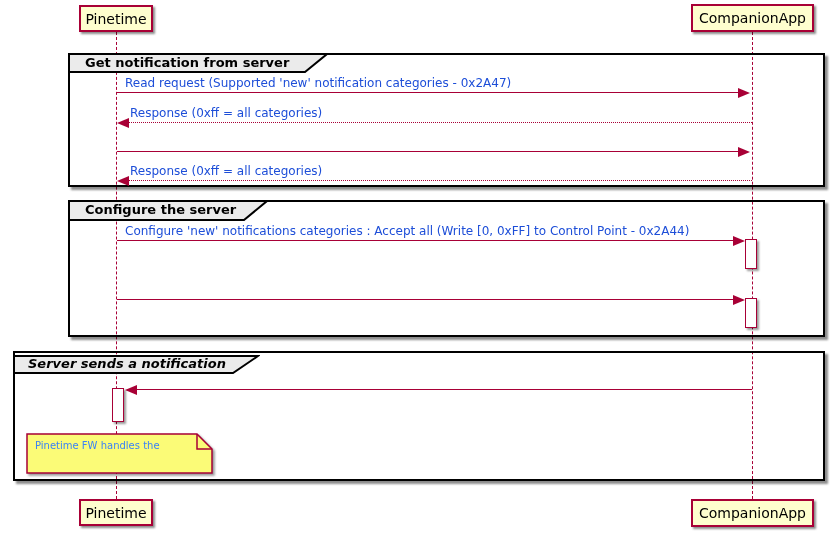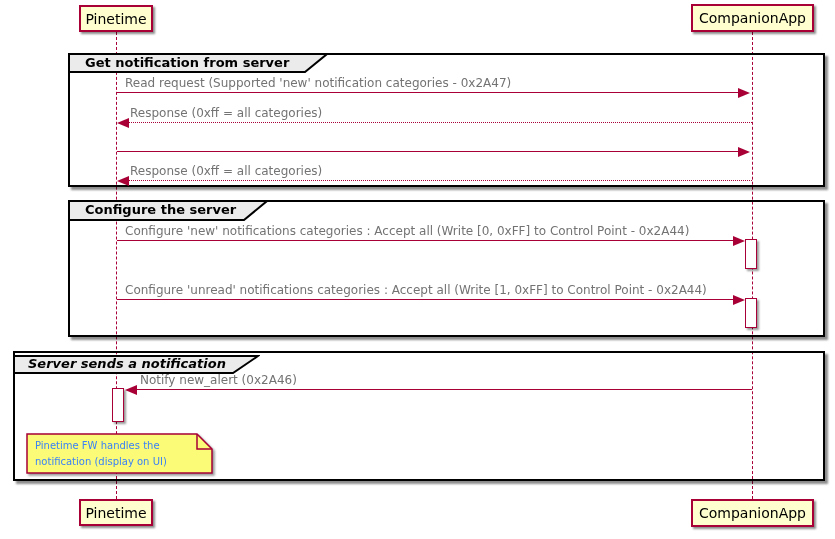--- a/index.html
+++ b/index.html
@@ -33,21 +33,21 @@
   }
   .frame-tab{position:absolute;z-index:3;}
   .frame-tab svg{display:block;}
   .frame-tab .tabpoly{fill:var(--frame-label-fill);stroke:var(--frame-border);stroke-width:2;}
   .frame-title{
     position:absolute;left:0;top:0;z-index:4;
     font-size:13px;font-weight:bold;color:#000;
     padding-left:17px;line-height:19px;white-space:nowrap;
   }
 
-  .msg-label{position:absolute;z-index:4;font-size:12px;color:#737373;white-space:nowrap;}
+  .msg-label{position:absolute;z-index:4;font-size:12px;color:#1d4ed8;white-space:nowrap;}
   .msg-line{position:absolute;z-index:3;height:0;}
   .msg-line.solid{border-top:1px solid var(--accent);}
   .msg-line.dotted{border-top:1px dotted var(--accent);}
   .arrowhead{position:absolute;z-index:4;width:0;height:0;border-top:5px solid transparent;border-bottom:5px solid transparent;}
   .arrowhead.right{border-left:12px solid var(--accent);}
   .arrowhead.left{border-right:12px solid var(--accent);}
 
   .activation{
     position:absolute;z-index:5;width:12px;
     background:#fff;border:1px solid var(--accent);
@@ -113,40 +113,37 @@
   <div class="msg-label" style="left:130px;top:164px;">Response (0xff = all categories)</div>
   <div class="msg-line dotted" style="left:128px;top:180px;width:624px;"></div>
   <div class="arrowhead left" style="left:117px;top:176px;"></div>
 
   <div class="msg-label" style="left:125px;top:224px;">Configure 'new' notifications categories : Accept all (Write [0, 0xFF] to Control Point - 0x2A44)</div>
   <div class="msg-line solid" style="left:117px;top:240px;width:617px;"></div>
   <div class="arrowhead right" style="left:733px;top:236px;"></div>
 
   <div class="activation" style="left:745px;top:239px;height:30px;"></div>
 
-  <div class="msg-label" style="left:125px;top:283px;">Configure 'unread' notifications categories : Accept all (Write [1, 0xFF] to Control Point - 0x2A44)</div>
   <div class="msg-line solid" style="left:117px;top:299px;width:617px;"></div>
   <div class="arrowhead right" style="left:733px;top:295px;"></div>
 
   <div class="activation" style="left:745px;top:298px;height:30px;"></div>
 
-  <div class="msg-label" style="left:140px;top:373px;">Notify new_alert (0x2A46)</div>
   <div class="msg-line solid" style="left:136px;top:389px;width:616px;"></div>
   <div class="arrowhead left" style="left:125px;top:385px;"></div>
 
   <div class="activation" style="left:112px;top:388px;height:34px;"></div>
 
   <div class="note" style="left:26px;top:433px;width:187px;height:41px;">
     <svg width="187" height="41" aria-hidden="true">
       <polygon class="notepoly" points="1,1 171,1 186,16 186,40 1,40"></polygon>
       <polyline class="notefold" points="171,1 171,16 186,16"></polyline>
     </svg>
     <div class="note-text">
       <div>Pinetime FW handles the</div>
-      <div>notification (display on UI)</div>
     </div>
   </div>
 
   <div class="participant" style="left:79px;top:499px;width:74px;height:27px;">
     <span>Pinetime</span>
   </div>
   <div class="participant" style="left:691px;top:499px;width:123px;height:28px;">
     <span>CompanionApp</span>
   </div>
 

